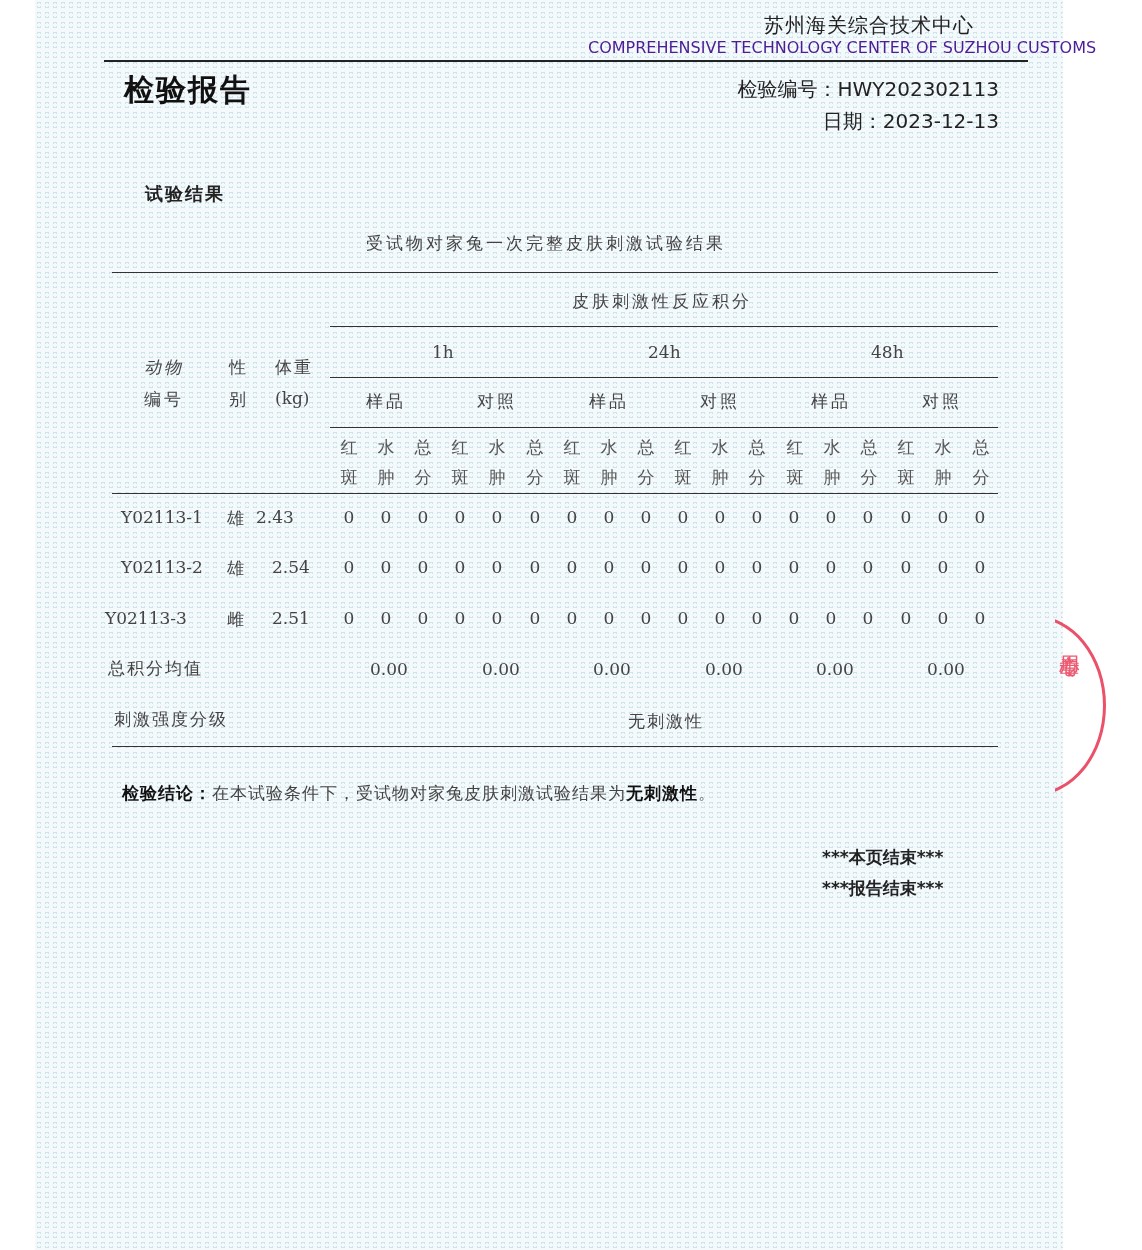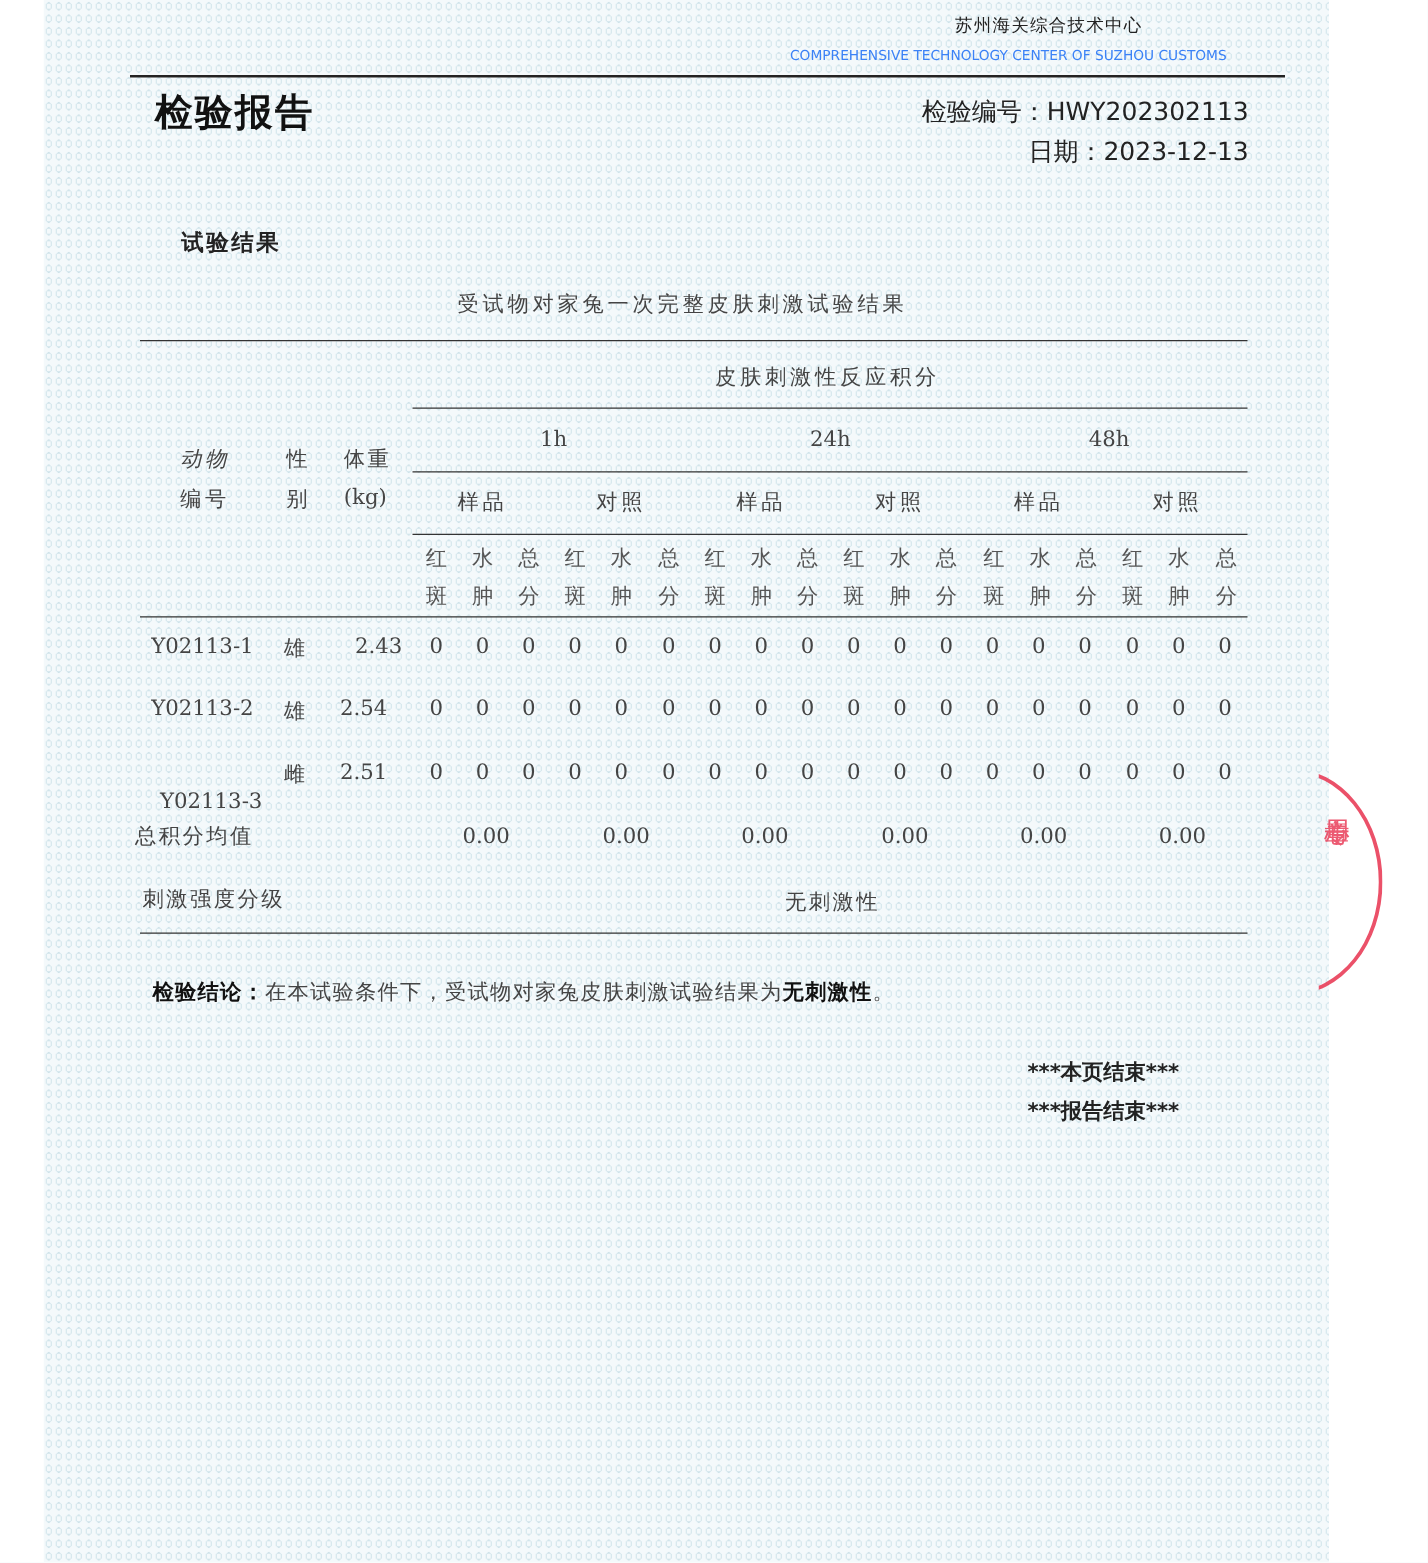--- a/index.html
+++ b/index.html
@@ -12,22 +12,22 @@
   .pattern {
     position:absolute; left:35px; top:0; width:1028px; height:1250px;
     background-color:#f4f9fb;
     background-image:
       radial-gradient(ellipse 3px 4px at 4px 5px, transparent 55%, #cfe3ea 60%, #cfe3ea 80%, transparent 85%);
     background-size:8px 10px;
   }
   .abs { position:absolute; white-space:nowrap; }
   .hr { position:absolute; height:0; border-top:1.5px solid #333; }
   .hr.thick { border-top:2px solid #222; }
-  .org-cn { left:764px; top:12px; font-size:14px; color:#222; font-family:"DejaVu Sans", sans-serif; letter-spacing:1px; }
-  .org-en { left:588px; top:38px; font-size:11px; color:#3b82f6; font-family:"DejaVu Sans", sans-serif;margin-left:44px; }
+  .org-cn { left:764px; top:12px; font-size:20px; color:#222; font-family:"DejaVu Sans", sans-serif; letter-spacing:1px; }
+  .org-en { left:588px; top:38px; font-size:16px; color:#4c1d95; font-family:"DejaVu Sans", sans-serif; }
   .title { left:124px; top:70px; font-size:30px; font-weight:bold; color:#111; font-family:"DejaVu Sans", sans-serif; letter-spacing:2px; }
   .meta { font-size:20px; color:#222; font-family:"DejaVu Sans", sans-serif; right:143px; }
   .section { left:145px; top:182px; font-size:18px; font-weight:bold; color:#222; font-family:"DejaVu Sans", sans-serif; letter-spacing:2px; }
   .cap { font-size:17px; color:#444; letter-spacing:3px; }
   .hdr { font-size:17px; color:#444; }
   .cell { font-size:17px; color:#444; text-align:center; width:30px; }
   .subh { font-size:17px; color:#555; text-align:center; width:30px; line-height:30px; }
   .bold { font-weight:bold; color:#111; font-family:"DejaVu Sans", sans-serif; }
   .concl { left:122px; top:782px; font-size:17px; color:#444; letter-spacing:1px; }
   .end { font-size:17px; font-weight:bold; color:#222; font-family:"DejaVu Sans", sans-serif; left:822px; }
@@ -150,21 +150,21 @@
   <div class="abs subh" style="left:966px; top:432px;">
       <div>总</div>
       <div>分</div>
     </div>
 </div>
 <div class="hr" style="left:112px; top:493px; width:886px;"></div>
 
 <div id="rows">
     <div class="abs hdr" style="left: 121px; top: 507px; text-align: right;">Y02113-1</div>
     <div class="abs hdr" style="left: 227px; top: 507px;">雄</div>
-    <div class="abs hdr" style="left: 284px; top: 507px;">2.43</div>
+    <div class="abs hdr" style="left: 256px; top: 507px;">2.43</div>
     <div class="abs cell" style="left: 334px; top: 507px;">0</div>
     <div class="abs cell" style="left: 371px; top: 507px;">0</div>
     <div class="abs cell" style="left: 408px; top: 507px;">0</div>
     <div class="abs cell" style="left: 445px; top: 507px;">0</div>
     <div class="abs cell" style="left: 482px; top: 507px;">0</div>
     <div class="abs cell" style="left: 520px; top: 507px;">0</div>
     <div class="abs cell" style="left: 557px; top: 507px;">0</div>
     <div class="abs cell" style="left: 594px; top: 507px;">0</div>
     <div class="abs cell" style="left: 631px; top: 507px;">0</div>
     <div class="abs cell" style="left: 668px; top: 507px;">0</div>
@@ -190,21 +190,21 @@
     <div class="abs cell" style="left: 631px; top: 557px;">0</div>
     <div class="abs cell" style="left: 668px; top: 557px;">0</div>
     <div class="abs cell" style="left: 705px; top: 557px;">0</div>
     <div class="abs cell" style="left: 742px; top: 557px;">0</div>
     <div class="abs cell" style="left: 779px; top: 557px;">0</div>
     <div class="abs cell" style="left: 816px; top: 557px;">0</div>
     <div class="abs cell" style="left: 853px; top: 557px;">0</div>
     <div class="abs cell" style="left: 891px; top: 557px;">0</div>
     <div class="abs cell" style="left: 928px; top: 557px;">0</div>
     <div class="abs cell" style="left: 965px; top: 557px;">0</div>
-    <div class="abs hdr" style="left: 128px; top: 608px; margin-top: 23px;">Y02113-3</div>
+    <div class="abs hdr" style="left: 105px; top: 608px;">Y02113-3</div>
     <div class="abs hdr" style="left: 227px; top: 608px;">雌</div>
     <div class="abs hdr" style="left: 272px; top: 608px;">2.51</div>
     <div class="abs cell" style="left: 334px; top: 608px;">0</div>
     <div class="abs cell" style="left: 371px; top: 608px;">0</div>
     <div class="abs cell" style="left: 408px; top: 608px;">0</div>
     <div class="abs cell" style="left: 445px; top: 608px;">0</div>
     <div class="abs cell" style="left: 482px; top: 608px;">0</div>
     <div class="abs cell" style="left: 520px; top: 608px;">0</div>
     <div class="abs cell" style="left: 557px; top: 608px;">0</div>
     <div class="abs cell" style="left: 594px; top: 608px;">0</div>

